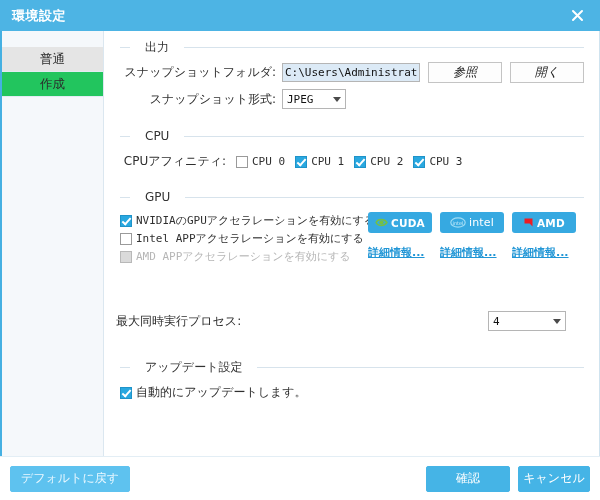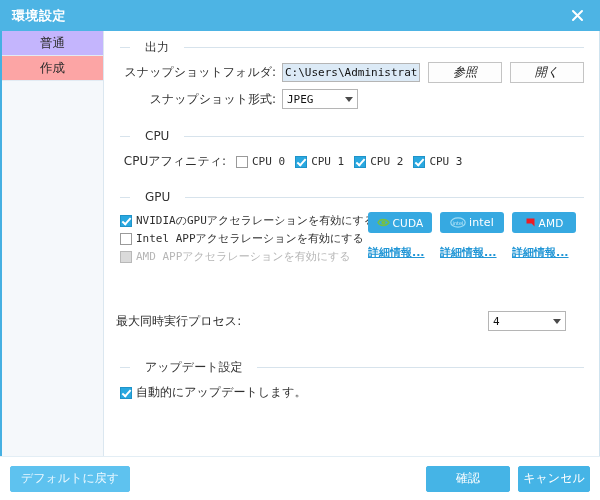--- a/index.html
+++ b/index.html
@@ -73,26 +73,27 @@
     box-sizing: border-box;
     padding-top: 0;
   }
   .side-item {
     height: 24px;
     line-height: 24px;
     text-align: center;
     font-size: 12.5px;
     color: #2b2b2b;
     border-bottom: 1px solid #e2ebf3;
-    background: #fca5a5;
+    background: #22c55e;
     cursor: pointer;
     white-space: nowrap;
   }
   .side-item.selected {
-    background: #c4b5fd;
+    background: #e5e5e5;
+    margin-top: 16px;
   }
 
   
   .content {
     flex: 1;
     position: relative;
     padding: 8px 12px 0 12px;
     box-sizing: border-box;
     background: #ffffff;
   }
@@ -266,21 +267,21 @@
     background: #36a9e1;
     display: flex;
     align-items: center;
     justify-content: center;
     gap: 3px;
     cursor: pointer;
   }
   .badge .blabel {
     color: #ffffff;
     font-size: 10.5px;
-    font-weight: normal;
+    font-weight: bold;
     letter-spacing: 0.2px;
   }
   .badge.intel .blabel { font-weight: normal; font-size: 11px; }
   .links {
     display: flex;
     gap: 8px;
     margin-top: 12px;
   }
   .link {
     width: 64px;
@@ -371,21 +372,21 @@
 
         <div class="row">
           <span class="field-label" style="width:156px">スナップショットフォルダ:</span>
           <input class="text-input" style="margin-left: 6px;" type="text" value="C:\Users\Administrator">
           <span class="btn" style="margin-left:8px">参照</span>
           <span class="btn" style="margin-left:8px">開く</span>
         </div>
 
         <div class="row">
           <span class="field-label" style="width:156px">スナップショット形式:</span>
-          <span class="select" style="margin-left:6px;width:76px">
+          <span class="select" style="margin-left:6px;width:64px">
             <span class="sel-value">JPEG</span>
             <span class="caret"></span>
           </span>
         </div>
       </div>
 
       <div class="group" style="margin-top:12px">
         <div class="group-legend">
           <span>CPU</span>
           <span class="rule"></span>

